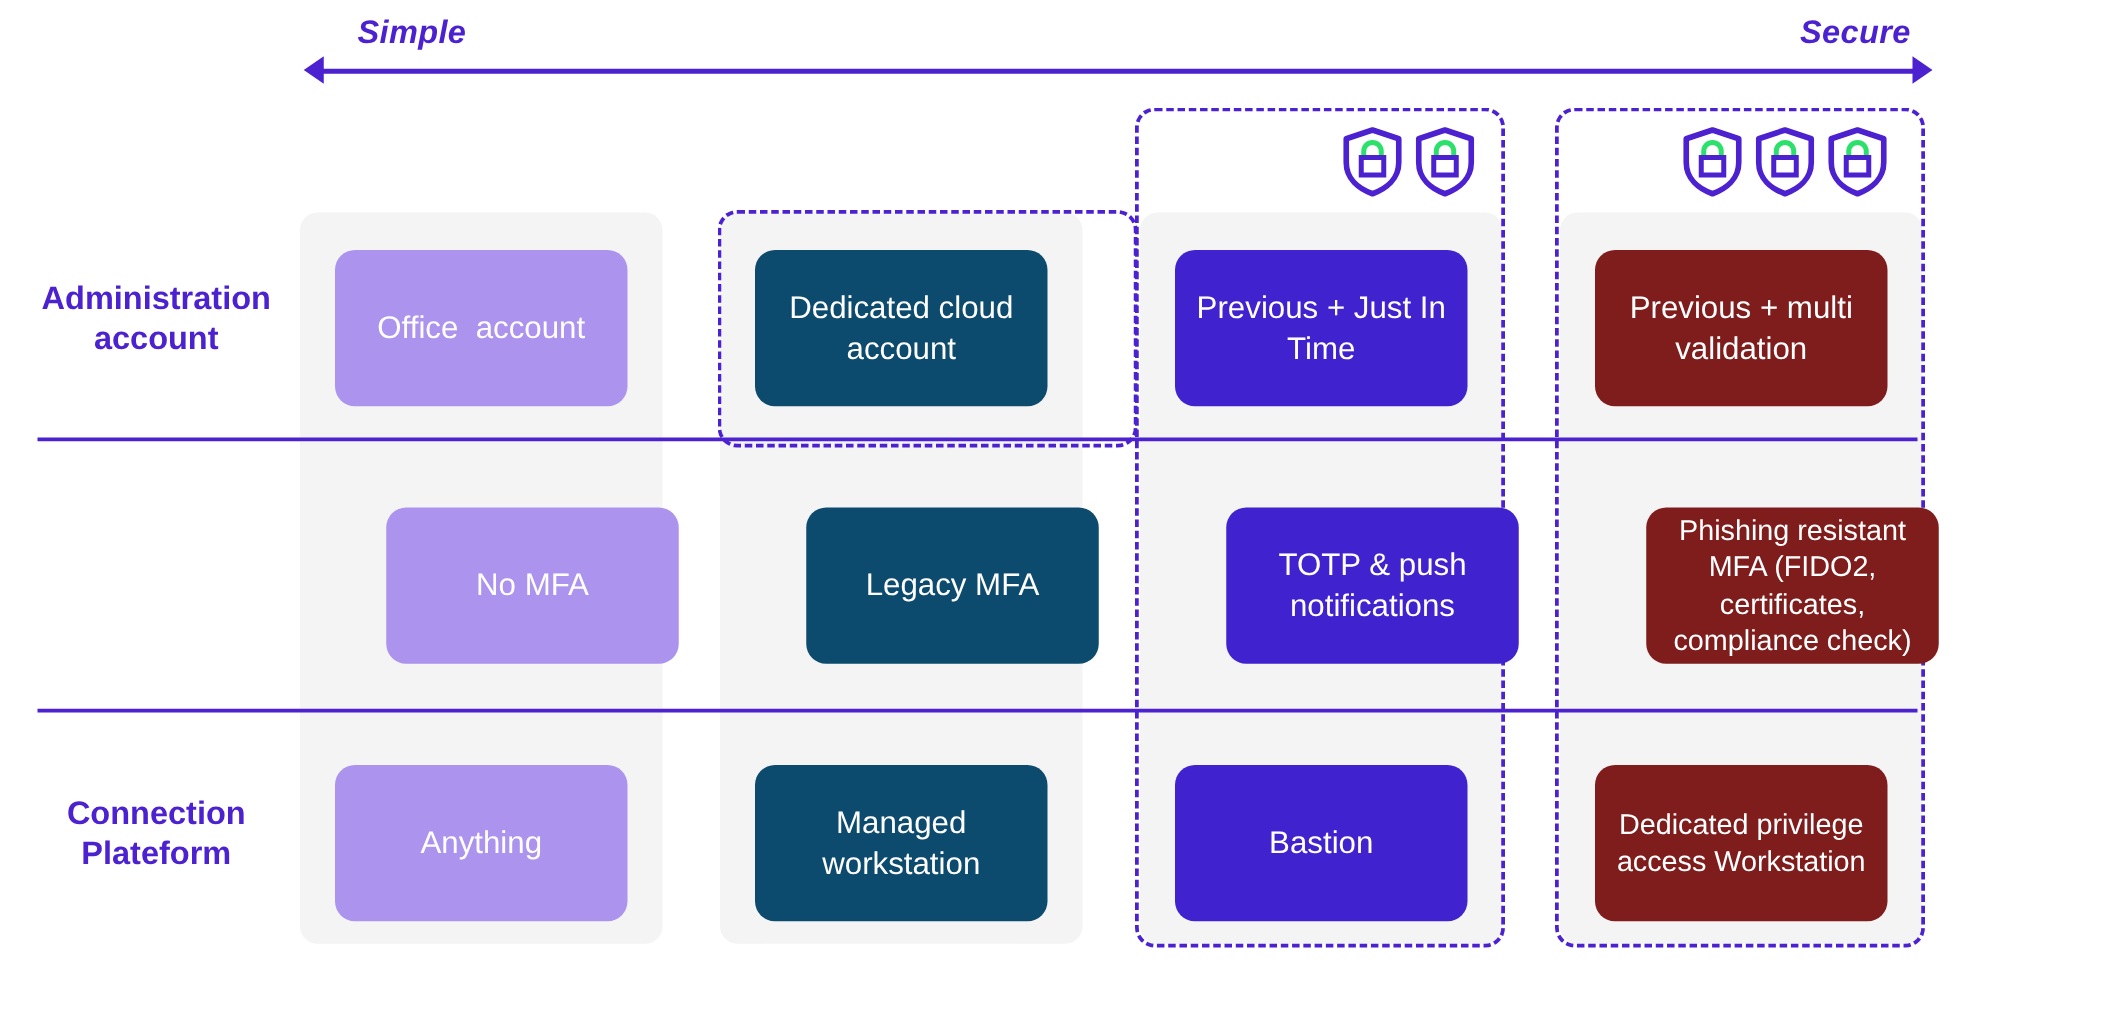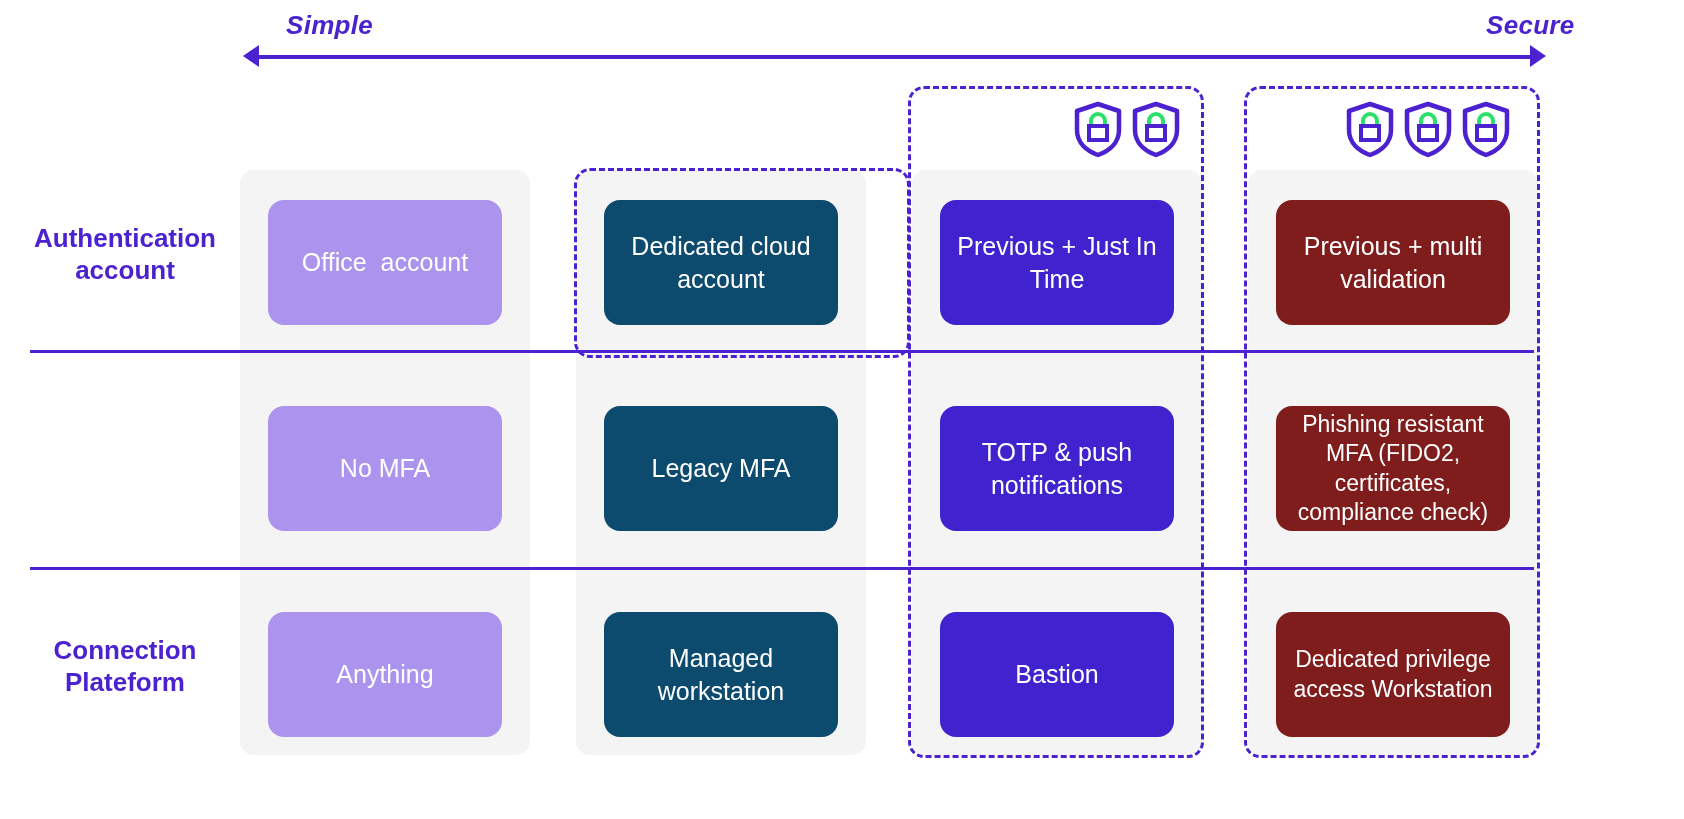--- a/index.html
+++ b/index.html
@@ -12,21 +12,21 @@
   }
 
   
   .axis-zone{position:absolute;left:0;top:0;width:1684px;height:82px;}
   .axis-label{
     position:absolute;top:10px;
     font-style:italic;font-weight:bold;font-size:26px;
     color:#4B21D0;letter-spacing:0.3px;white-space:nowrap;
   }
   .axis-label.simple{left:286px;}
-  .axis-label.secure{left:1486px;}
+  .axis-label.secure{left:1440px;}
   .axis-line{
     position:absolute;left:256px;top:55px;width:1278px;height:0;
     border-top:4px solid #4B21D0;
   }
   .arrow-head{position:absolute;top:45px;width:0;height:0;}
   .arrow-head.left{
     left:243px;
     border-top:11px solid transparent;
     border-bottom:11px solid transparent;
     border-right:16px solid #4B21D0;
@@ -101,21 +101,21 @@
     white-space:pre-wrap;
   }
   
   .c1x{left:268px;}
   .c2x{left:604px;}
   .c3x{left:940px;}
   .c4x{left:1276px;}
 
   
   .r1y{top:118px;height:125px;}
-  .r2y{top:324px;height:125px;}
+  .r2y{top:324px;height:125px;margin-left:41px;}
   .r3y{top:530px;height:125px;}
 
   
   .tint-1{background:#AB93EE;}
   .tint-2{background:#0c4a6e;}
   .tint-3{background:#4022CE;}
   .tint-4{background:#7f1d1d;}
 
   .card.small-text{font-size:23px;line-height:1.28;}
 </style>
@@ -168,21 +168,21 @@
     <svg class="shield" viewBox="0 0 52 58">
       <path d="M26 4 L47 11 V30 C47 43 37 51 26 55 C15 51 5 43 5 30 V11 Z" fill="none" stroke="#4B21D0" stroke-width="4.5" stroke-linejoin="round"></path>
       <path d="M19 26 V21 a7 7 0 0 1 14 0 V26" fill="none" stroke="#2BE06B" stroke-width="4"></path>
       <rect x="17" y="26" width="18" height="14" fill="none" stroke="#4B21D0" stroke-width="4"></rect>
     </svg>
   </div>
 
   <div class="divider d-a"></div>
   <div class="divider d-b"></div>
 
-  <div class="row-label r1" style="white-space:pre-line">Authentication
+  <div class="row-label r1" style="white-space:pre-line">Administration
 account</div>
   <div class="row-label r3" style="white-space:pre-line">Connection
 Plateform</div>
 
   <div class="card c1x r1y tint-1">Office  account</div>
   <div class="card c2x r1y tint-2">Dedicated cloud
 account</div>
   <div class="card c3x r1y tint-3">Previous + Just In
 Time</div>
   <div class="card c4x r1y tint-4">Previous + multi

